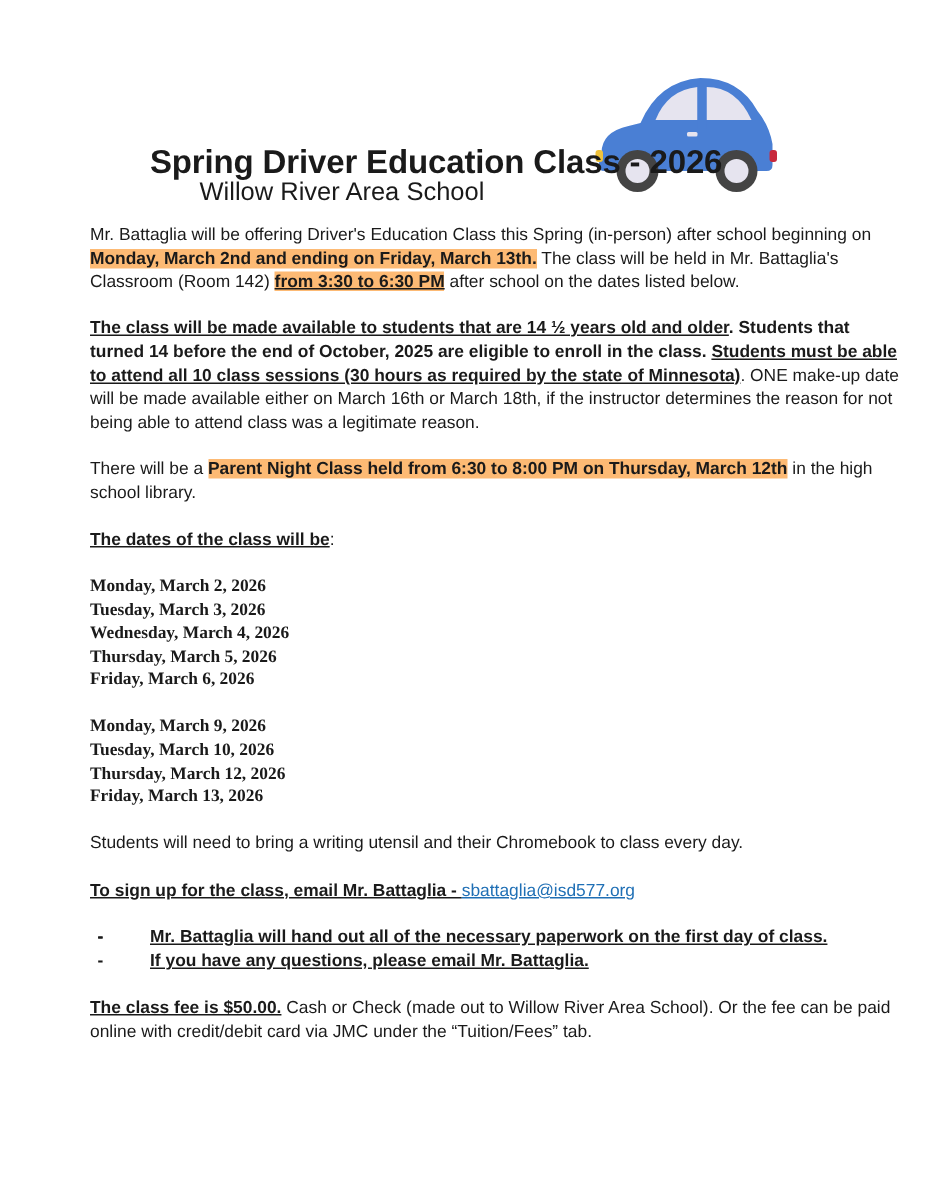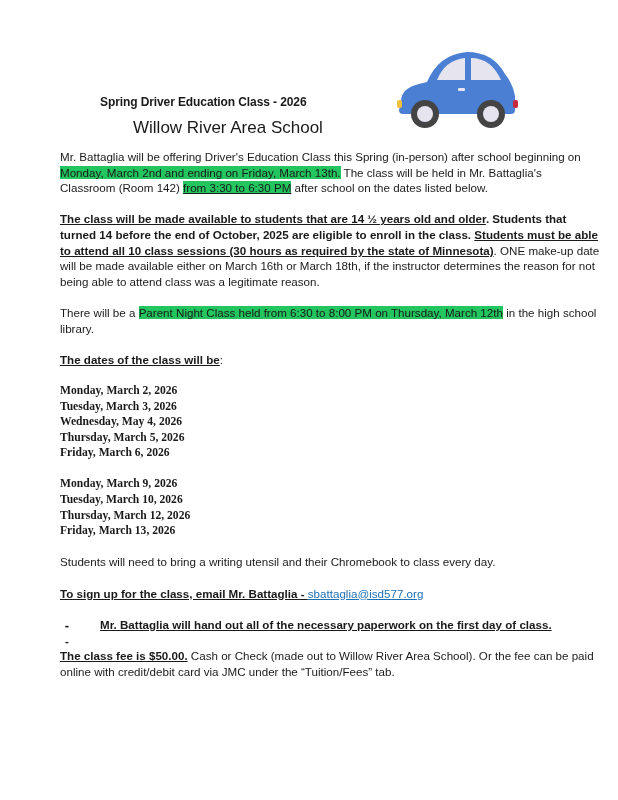--- a/index.html
+++ b/index.html
@@ -3,33 +3,33 @@
   <meta charset="utf-8">
   <style>
     html, body { margin: 0; padding: 0; background: #ffffff; }
     body {
       width: 618px; height: 800px; position: relative; overflow: hidden;
       font-family: "Liberation Sans", sans-serif; color: #1a1a1a;
     }
     .car { position: absolute; left: 393px; top: 44px; width: 132px; height: 90px; }
     .title {
       position: absolute; left: 100px; top: 95px;
-      font-size: 12px; font-weight: bold; color: #1a1a1a; letter-spacing: -0.1px;
+      font-size: 22px; font-weight: bold; color: #1a1a1a; letter-spacing: -0.1px;
       white-space: nowrap;
     }
     .subtitle {
       position: absolute; left: 133px; top: 118px;
       font-size: 17px; white-space: nowrap;
     }
     .body {
       position: absolute; left: 60px; top: 149px; width: 540px;
       font-size: 11.6px; line-height: 15.6px;
     }
     .body p { margin: 0 0 15.6px 0; }
-    .hl { background: #22c55e; font-weight: normal; }
+    .hl { background: #fdba74; font-weight: bold; }
     .b { font-weight: bold; }
     .u { text-decoration: underline; }
     .dates { margin: 0 0 15.6px 0; padding: 0; list-style: none; font-weight: bold; }
     .dates li { margin: 0; line-height: 15.6px; font-family: Liberation Serif, serif; }
     .link { color: #1f6fb5; text-decoration: underline; font-weight: normal; }
     .bullets { margin: 10px 0 15.6px 0; padding: 0; list-style: none; }
     .bullets li { position: relative; padding-left: 40px; font-weight: bold; text-decoration: underline; }
     .bullets li .dash { position: absolute; left: 5px; text-decoration: none; display: inline-block; }
   </style>
 </head>
@@ -70,40 +70,40 @@
     <span>There will be a </span><span class="hl">Parent Night Class held from 6:30 to 8:00 PM on Thursday, March 12th</span><span> in the high school library.</span>
   </p>
 
   <p>
     <span class="b u">The dates of the class will be</span><span>:</span>
   </p>
 
   <ul class="dates">
     <li>Monday, March 2, 2026</li>
     <li>Tuesday, March 3, 2026</li>
-    <li>Wednesday, May 4, 2026</li>
+    <li>Wednesday, March 4, 2026</li>
     <li>Thursday, March 5, 2026</li>
     <li>Friday, March 6, 2026</li>
   </ul>
 
   <ul class="dates">
     <li>Monday, March 9, 2026</li>
     <li>Tuesday, March 10, 2026</li>
     <li>Thursday, March 12, 2026</li>
     <li>Friday, March 13, 2026</li>
   </ul>
 
   <p>Students will need to bring a writing utensil and their Chromebook to class every day.</p>
 
   <p style="margin-bottom:16px;">
     <span class="b u">To sign up for the class, email Mr. Battaglia - </span><a class="link b">sbattaglia@isd577.org</a>
   </p>
 
   <ul class="bullets">
     <li><span class="dash">-</span></li>
     <li><span class="dash">-</span><span>Mr. Battaglia will hand out all of the necessary paperwork on the first day of class.</span></li>
-    <li><span class="dash">-</span></li>
+    <li><span class="dash">-</span><span>If you have any questions, please email Mr. Battaglia.</span></li>
   </ul>
 
   <p>
     <span class="b u">The class fee is $50.00.</span><span>  Cash or Check (made out to Willow River Area School). Or the fee can be paid online with credit/debit card via JMC under the “Tuition/Fees” tab.</span>
   </p>
 </div>
 
 </body></html>

